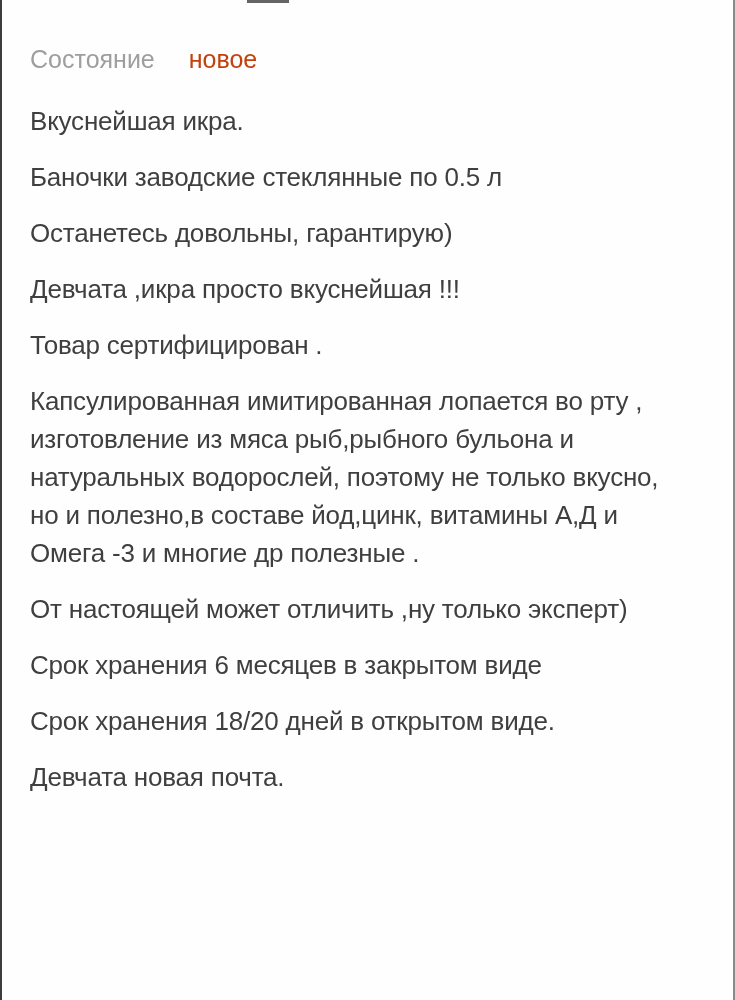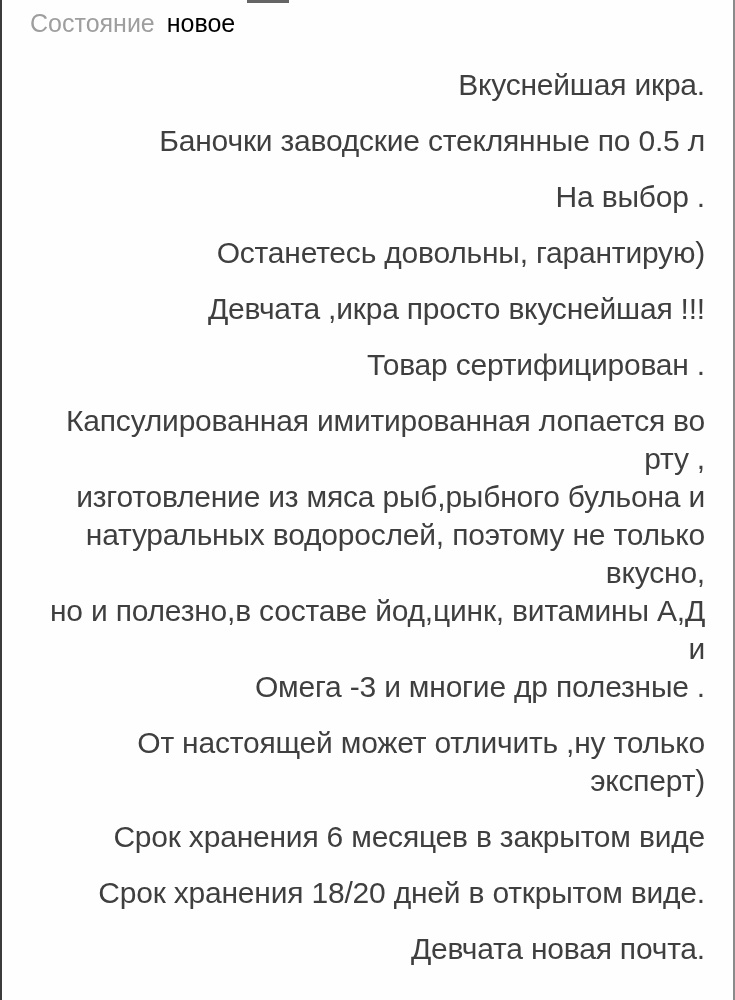--- a/index.html
+++ b/index.html
@@ -28,64 +28,63 @@
     top: 0;
     left: 245px;
     width: 42px;
     height: 3px;
     background: #4a4a4a;
     opacity: 0.85;
   }
   .condition-row {
     display: flex;
     align-items: baseline;
-    gap: 12px;
+    gap: 34px;
     font-size: 25px;
     line-height: 30px;
   }
   .cond-label {
     color: #9e9e9e;
   }
   .cond-value {
-    color: #000000;
+    color: #c2410c;
     text-decoration: none;
     cursor: pointer;
+    margin-top: 36px;
   }
   .description {
     margin-top: 28px;
   }
   .description p {
-    font-size: 30px;
+    font-size: 26px;
     line-height: 38px;
     color: #3f3f3f;
     margin: 18px 0;
     white-space: pre-line;
     letter-spacing: -0.2px;
-    text-align: right;
   }
   .description p:first-child {
     margin-top: 0;
   }
 </style>
 </head>
 <body>
 
 <div class="page">
 
   <div class="top-artifact"></div>
 
   <div class="condition-row">
     <span class="cond-label">Состояние</span>
     <a class="cond-value">новое</a>
   </div>
 
   <div class="description">
     <p>Вкуснейшая икра.</p>
     <p>Баночки заводские стеклянные по 0.5 л</p>
-    <p>На выбор .</p>
     <p>Останетесь довольны, гарантирую)</p>
     <p>Девчата ,икра просто вкуснейшая !!!</p>
     <p>Товар сертифицирован .</p>
     <p>Капсулированная имитированная лопается во рту ,
 изготовление из мяса рыб,рыбного бульона и
 натуральных водорослей, поэтому не только вкусно,
 но и полезно,в составе йод,цинк, витамины А,Д и
 Омега -3 и многие др полезные .</p>
     <p>От настоящей может отличить ,ну только эксперт)</p>
     <p>Срок хранения 6 месяцев в закрытом виде</p>

